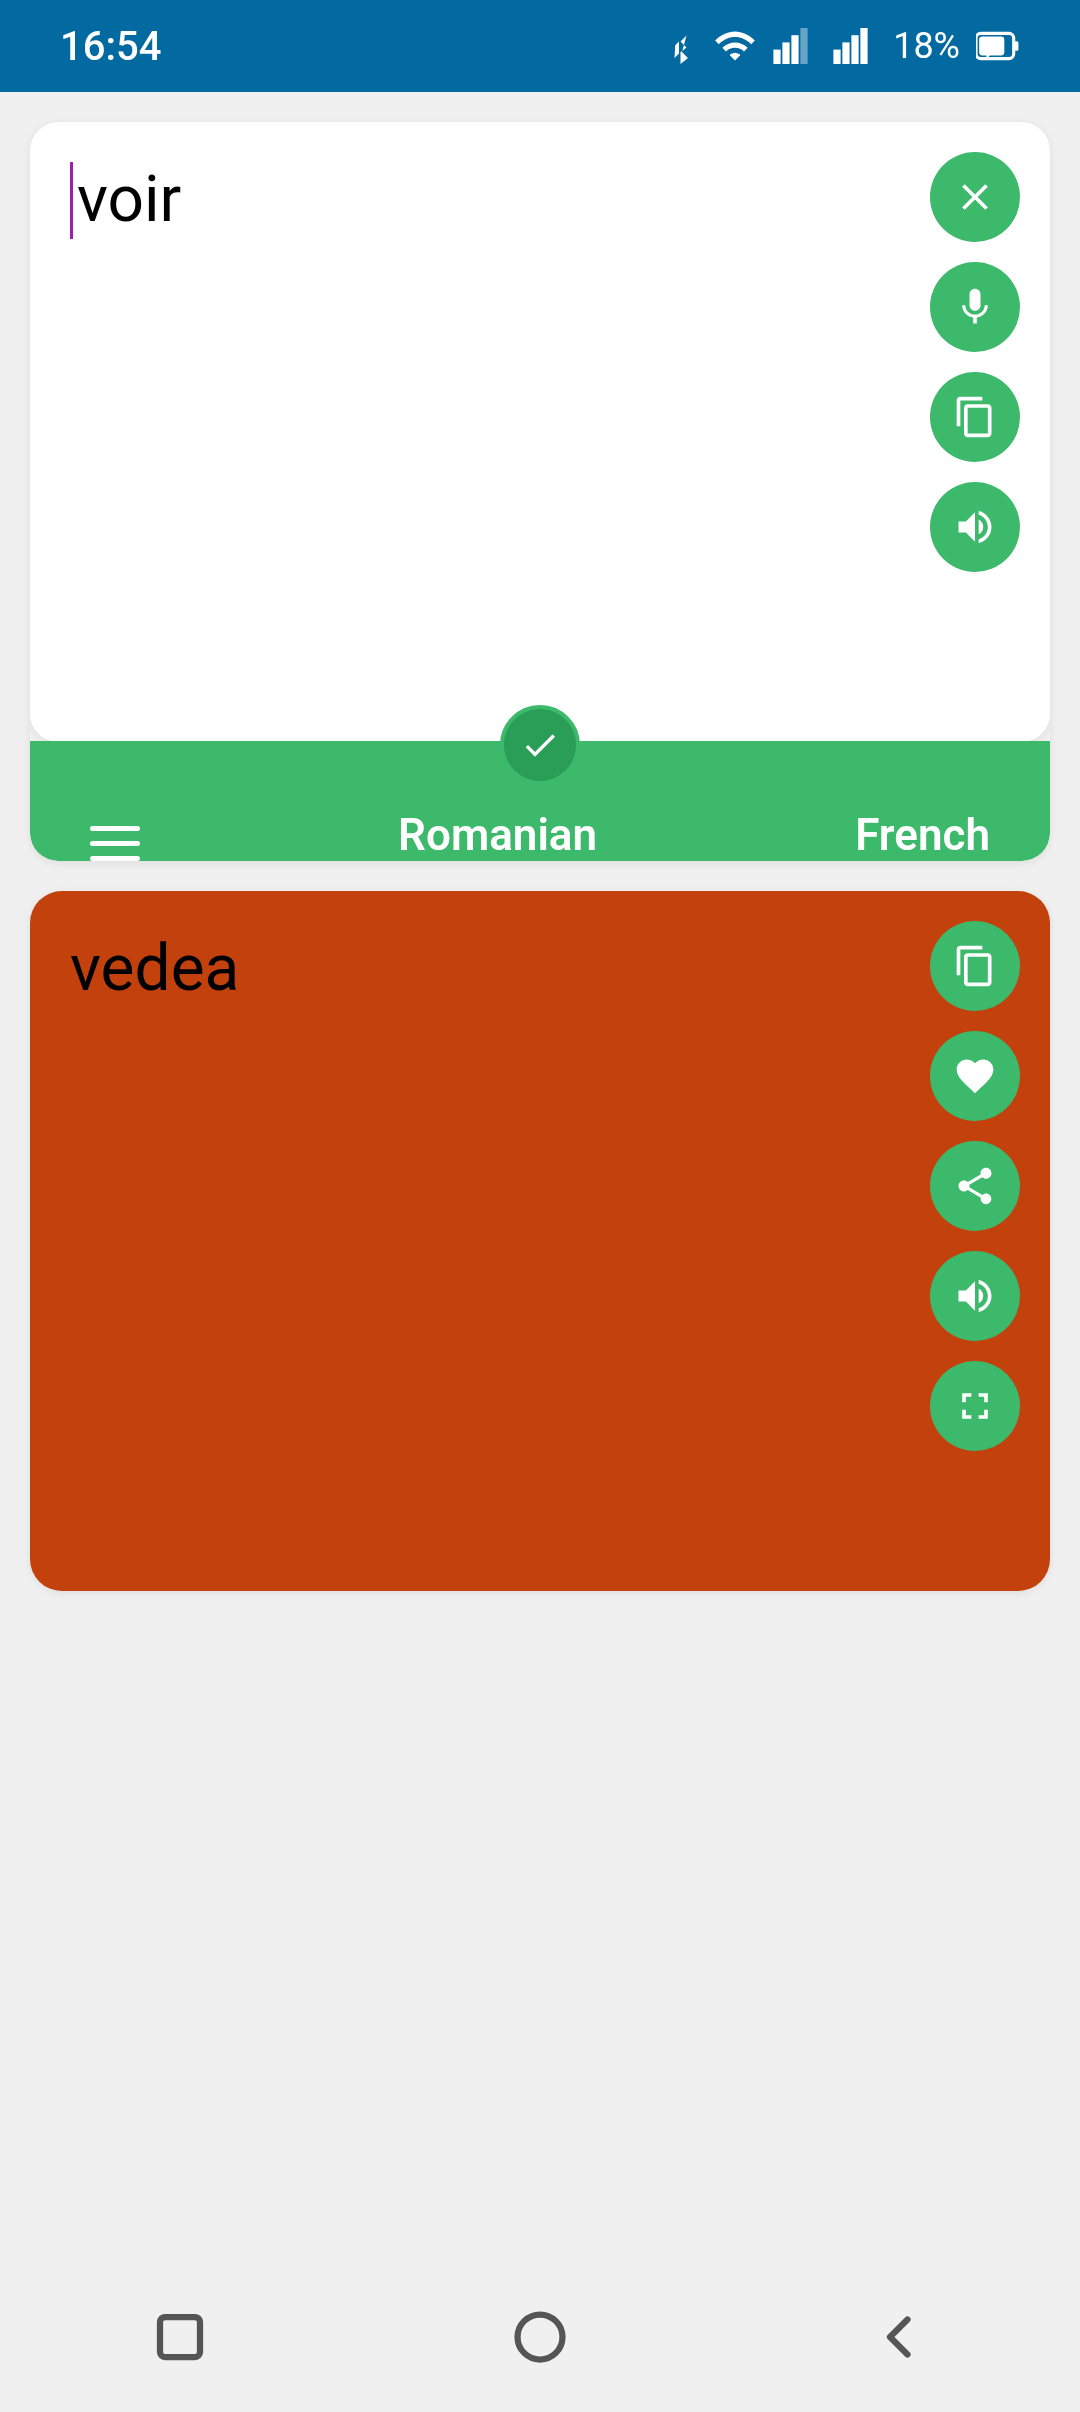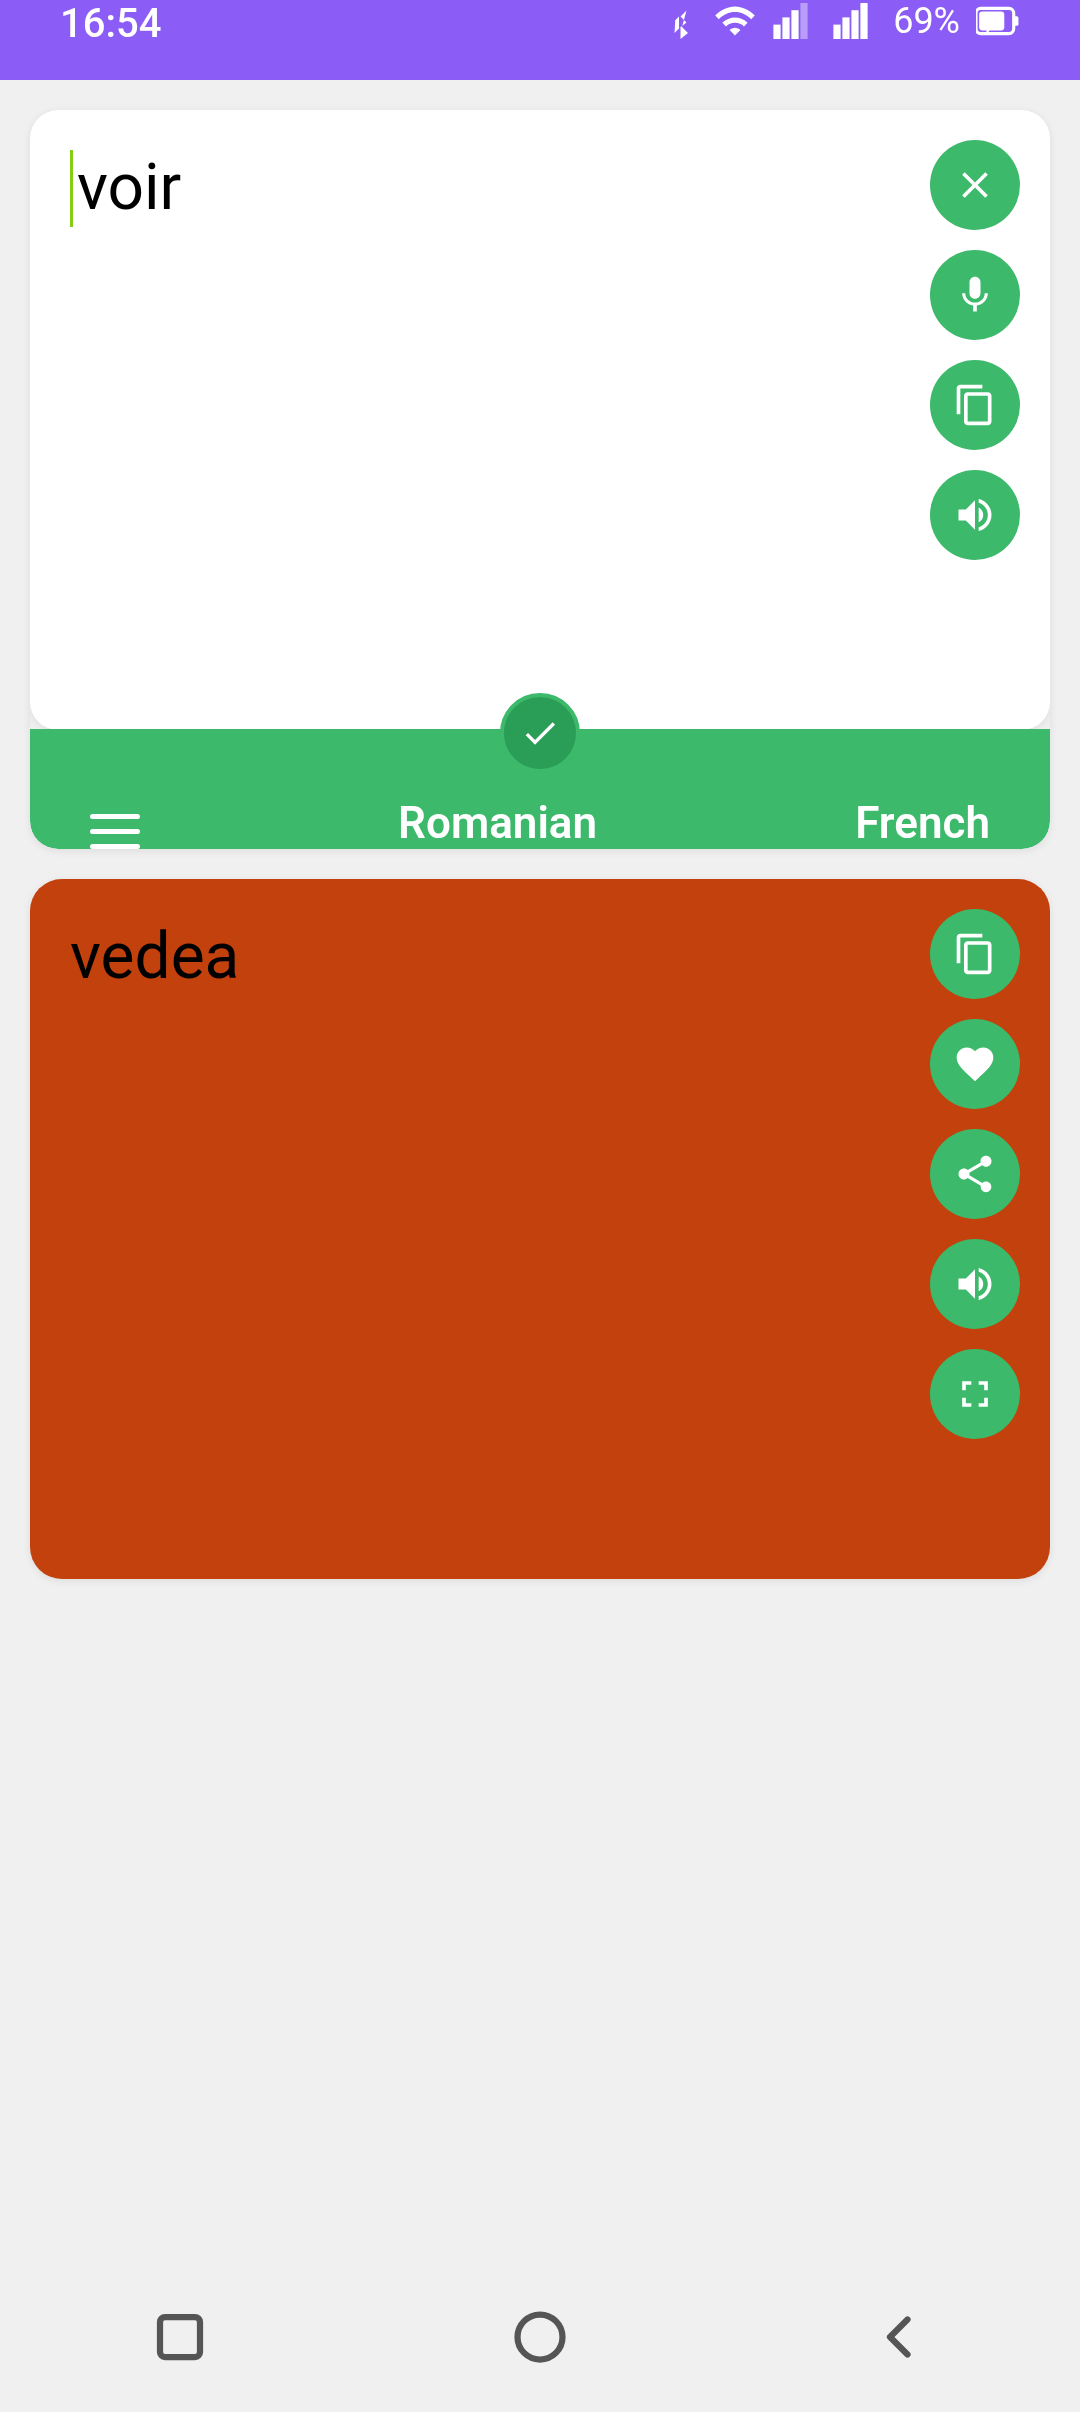--- a/index.html
+++ b/index.html
@@ -10,24 +10,24 @@
       height: 2412px;
       background: #f0f0f0;
       font-family: 'Roboto', Arial, sans-serif;
       overflow: hidden;
       position: relative;
     }
 
     
     .status-bar {
       width: 100%;
-      height: 80px;
-      background: #8b5cf6;
-      display: flex;
-      align-items: flex-start;
+      height: 92px;
+      background: #0369a1;
+      display: flex;
+      align-items: center;
       justify-content: space-between;
       padding: 0 60px;
     }
 
     .status-time {
       color: white;
       font-size: 40px;
       font-weight: 500;
     }
 
@@ -61,21 +61,21 @@
       padding: 40px 40px 120px 40px;
       position: relative;
       min-height: 620px;
       box-shadow: 0 2px 8px rgba(0,0,0,0.08);
     }
 
     .input-text {
       font-size: 64px;
       font-weight: 400;
       color: #000;
-      border-left: 3px solid #84cc16;
+      border-left: 3px solid #a21caf;
       padding-left: 4px;
       line-height: 1.2;
     }
 
     .input-actions {
       position: absolute;
       right: 30px;
       top: 30px;
       display: flex;
       flex-direction: column;
@@ -245,21 +245,21 @@
       <rect x="15" y="0" width="4" height="20" opacity="0.4"></rect>
     </svg>
 
     <svg width="44" height="36" viewBox="0 0 24 20" fill="white">
       <rect x="0" y="12" width="4" height="8"></rect>
       <rect x="5" y="8" width="4" height="12"></rect>
       <rect x="10" y="4" width="4" height="16"></rect>
       <rect x="15" y="0" width="4" height="20"></rect>
     </svg>
 
-    <span class="battery-text">69%</span>
+    <span class="battery-text">18%</span>
     <svg width="44" height="36" viewBox="0 0 28 20" fill="white">
       <rect x="0" y="2" width="24" height="16" rx="3" stroke="white" stroke-width="2" fill="none"></rect>
       <rect x="24" y="7" width="3" height="6" rx="1" fill="white"></rect>
       <rect x="2" y="4" width="16" height="12" rx="2" fill="white"></rect>
       <path d="M11 5l-4 6h4l-4 6" stroke="white" stroke-width="1.5" fill="none"></path>
     </svg>
   </div>
 </div>
 
 <div class="main-content">

